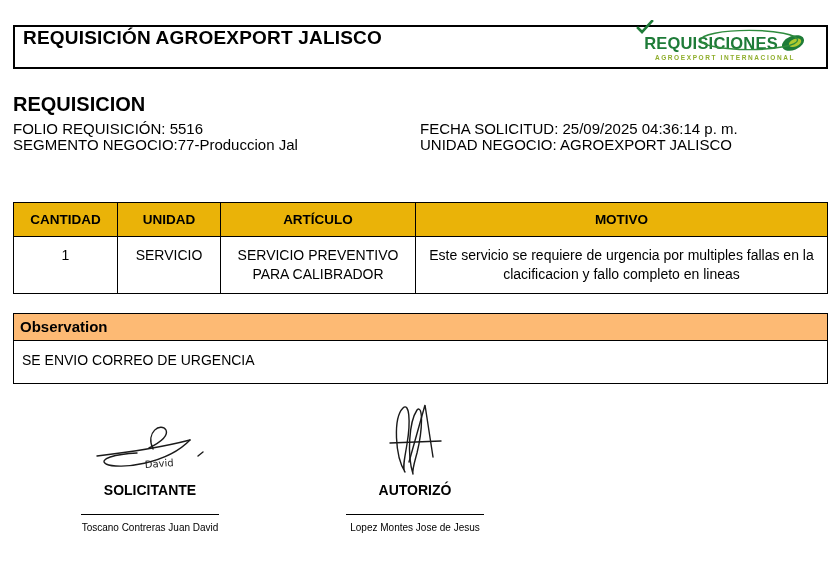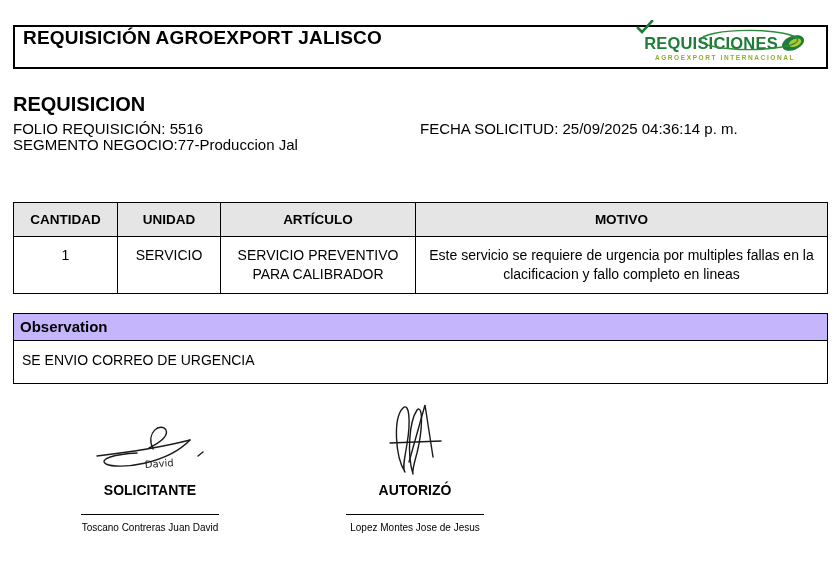--- a/index.html
+++ b/index.html
@@ -26,32 +26,32 @@
   
   .req-heading{ position:absolute; left:13px; top:93px; font-size:20px; font-weight:bold; }
   .fields{ position:absolute; left:13px; top:121px; width:815px;
            display:grid; grid-template-columns:407px auto; }
   .field{ font-size:15px; line-height:16px; white-space:nowrap; }
 
   
   table.items{ position:absolute; left:13px; top:202px; width:815px;
                border-collapse:collapse; table-layout:fixed; }
   table.items th{
-    background:#e5e5e5; border:1.6px solid #000; font-size:13.5px; font-weight:bold;
+    background:#eab308; border:1.6px solid #000; font-size:13.5px; font-weight:bold;
     height:34px; text-align:center; padding:0 4px;
   }
   table.items td{
     border:1.6px solid #000; font-size:14px; text-align:center; vertical-align:top;
     padding:9px 6px 0 6px; height:57px; line-height:19px;
   }
   .col-cant{ width:104px; } .col-uni{ width:103px; } .col-art{ width:195px; }
 
   
   .observation{ position:absolute; left:13px; top:313px; width:815px; border:1.6px solid #000; }
-  .obs-header{ background:#c4b5fd; border-bottom:1.4px solid #000; font-size:15px;
+  .obs-header{ background:#fdba74; border-bottom:1.4px solid #000; font-size:15px;
                font-weight:bold; padding:4px 6px 5px; }
   .obs-body{ font-size:14px; padding:11px 8px 15px; }
 
   
   .sig-block{ position:absolute; top:398px; width:260px; text-align:center; }
   .sig-block.left{ left:20px; } .sig-block.right{ left:285px; }
   .sig-area{ height:78px; display:flex; align-items:flex-end; justify-content:center; }
   .sig-role{ font-size:14px; font-weight:bold; margin-top:6px; }
   .sig-line{ width:138px; border:none; border-top:1.5px solid #000; margin:16px auto 7px; }
   .sig-name{ font-size:10px; }
@@ -84,20 +84,21 @@
       <div class="logo-sub">AGROEXPORT INTERNACIONAL</div>
     </div>
   </div>
 
   <div class="req-heading">REQUISICION</div>
 
   <div class="fields">
     <div class="field">FOLIO REQUISICIÓN: 5516</div>
     <div class="field">FECHA SOLICITUD: 25/09/2025 04:36:14 p. m.</div>
     <div class="field">SEGMENTO NEGOCIO:77-Produccion Jal</div>
+    <div class="field">UNIDAD NEGOCIO: AGROEXPORT JALISCO</div>
   </div>
 
   <table class="items">
     <thead>
       <tr>
         <th class="col-cant">CANTIDAD</th>
         <th class="col-uni">UNIDAD</th>
         <th class="col-art">ARTÍCULO</th>
         <th>MOTIVO</th>
       </tr>

